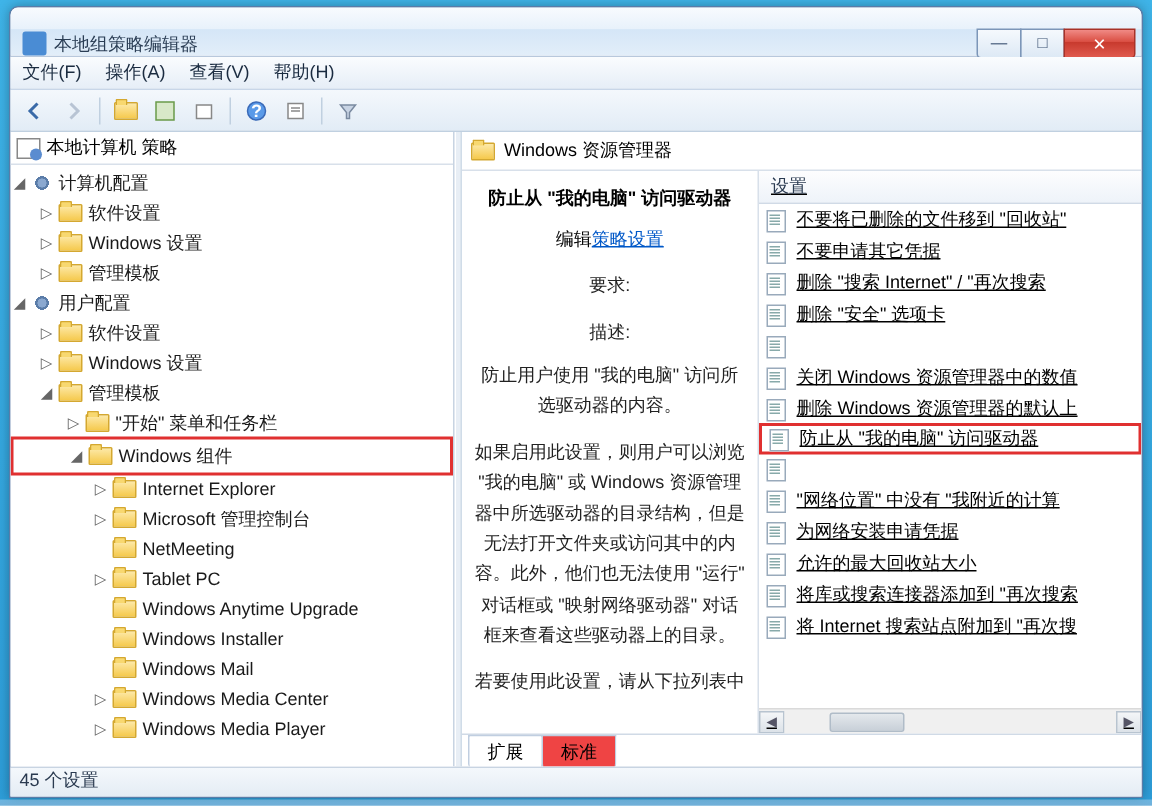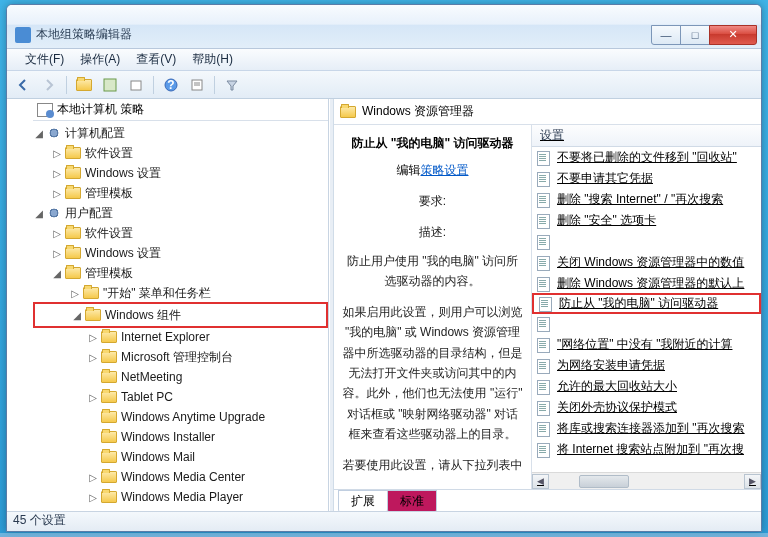--- a/index.html
+++ b/index.html
@@ -1,30 +1,30 @@
 <!DOCTYPE html>
 <html><head>
 <meta charset="utf-8">
 <style>
 * { margin: 0; padding: 0; box-sizing: border-box; font-family: "Microsoft YaHei", "Segoe UI", Tahoma, sans-serif; font-size: 12px; }
 body { background: linear-gradient(180deg, #3fb4e8 0%, #2d9dd8 100%); width: 768px; height: 537px; overflow: hidden; position: relative; }
 .window { position: absolute; left: 6px; top: 4px; width: 756px; height: 528px; background: #fff; border: 1px solid #5a7ca8; border-radius: 6px 6px 0 0; box-shadow: 0 0 8px rgba(0,0,0,0.3); display: flex; flex-direction: column; }
-.titlebar { height: 44px; background: linear-gradient(180deg, #f8fbfe 0%, #e8f1fb 45%, #d5e6f7 46%, #e2eef9 100%); border-radius: 5px 5px 0 0; display: flex; align-items: center; padding: 16px 4px 0 8px; border-bottom: 1px solid #b8c8dc; }
+.titlebar { height: 33px; background: linear-gradient(180deg, #f8fbfe 0%, #e8f1fb 45%, #d5e6f7 46%, #e2eef9 100%); border-radius: 5px 5px 0 0; display: flex; align-items: center; padding: 16px 4px 0 8px; border-bottom: 1px solid #b8c8dc; }
 .titlebar-icon { width: 16px; height: 16px; margin-right: 5px; background: #4a8cd4; border-radius: 2px; display: inline-block; }
 .titlebar-title { flex: 1; color: #2b3e55; font-size: 12px; }
 .winbtns { display: flex; gap: 0; margin-left: auto; }
 .winbtn { width: 30px; height: 20px; border: 1px solid #7c96b8; background: linear-gradient(180deg, #f5f9fd 0%, #dde9f5 100%); display: flex; align-items: center; justify-content: center; cursor: pointer; font-size: 11px; color: #3a5070; margin-left: -1px; }
 .winbtn.min { border-radius: 0 0 0 3px; }
 .winbtn.close { width: 48px; background: linear-gradient(180deg, #f08a85 0%, #d94c40 45%, #c83a2e 46%, #e05a4e 100%); color: #fff; border-color: #a83228; border-radius: 0 0 3px 0; }
-.menubar { height: 22px; background: linear-gradient(180deg, #fafcfe 0%, #e6eef7 100%); border-bottom: 1px solid #c8d6e8; display: flex; align-items: center; padding: 0 10px; }
+.menubar { height: 22px; background: linear-gradient(180deg, #fafcfe 0%, #e6eef7 100%); border-bottom: 1px solid #c8d6e8; display: flex; align-items: center; padding: 0 0; }
 .menuitem { padding: 2px 8px; color: #1a2b40; cursor: pointer; }
 .toolbar { height: 28px; background: linear-gradient(180deg, #f4f8fc 0%, #e2ecf6 100%); border-bottom: 1px solid #c0d0e0; display: flex; align-items: center; padding: 0 4px; gap: 2px; }
 .tbtn { width: 24px; height: 22px; display: flex; align-items: center; justify-content: center; border: 1px solid transparent; cursor: pointer; color: #456; }
 .tbsep { width: 1px; height: 18px; background: #c0d0e0; margin: 0 3px; }
-.content { flex: 1; display: flex; overflow: hidden; padding-left: 26px; }
+.content { flex: 1; display: flex; overflow: hidden; }
 .tree-pane { width: 296px; border-right: 1px solid #c8d4e2; background: #fff; overflow: auto; position: relative; }
 .tree-header { height: 22px; border-bottom: 1px solid #d8e0ea; display: flex; align-items: center; padding: 0 4px; background: #fff; }
 .tree { padding: 2px 0; }
 .tree-node { display: flex; align-items: center; height: 20px; cursor: pointer; white-space: nowrap; }
 .tree-toggle { width: 12px; text-align: center; color: #666; font-size: 10px; }
 .tree-icon { width: 16px; height: 14px; margin: 0 4px 0 2px; flex-shrink: 0; }
 .tree-label { color: #1a1a1a; }
 .indent { display: inline-block; }
 .i1 { width: 18px; } .i2 { width: 36px; } .i3 { width: 54px; }
 .folder-icon { display: inline-block; width: 16px; height: 12px; background: linear-gradient(180deg, #fde9a8 0%, #f5c94c 100%); border: 1px solid #d4a830; border-radius: 1px; position: relative; }
@@ -46,21 +46,21 @@
 .list-item { height: 21px; display: flex; align-items: center; padding: 0 4px; cursor: pointer; white-space: nowrap; }
 .list-item.hl { border: 2px solid #e03030; margin: -1px 0; }
 .setting-icon { width: 16px; height: 14px; margin-right: 5px; display: inline-block; position: relative; flex-shrink: 0; }
 .setting-icon::before { content: ""; position: absolute; left: 1px; top: 0; width: 11px; height: 13px; background: #fff; border: 1px solid #9ab; }
 .setting-icon::after { content: ""; position: absolute; left: 3px; top: 3px; width: 7px; height: 1px; background: #8aa; box-shadow: 0 2px 0 #8aa, 0 4px 0 #8aa, 0 6px 0 #8aa; }
 .scrollbar-h { height: 17px; background: #f0f0f0; border-top: 1px solid #dadada; display: flex; align-items: center; }
 .sb-track { flex: 1; height: 15px; background: #f0f0f0; position: relative; }
 .sb-thumb { position: absolute; left: 30px; width: 50px; height: 13px; top: 1px; background: linear-gradient(180deg, #e4e8ec, #c8d0d8); border: 1px solid #b0bcc8; border-radius: 2px; }
 .sb-btn { width: 17px; height: 15px; background: linear-gradient(180deg, #f4f6f8, #dce2e8); border: 1px solid #b8c4d0; display: flex; align-items: center; justify-content: center; font-size: 9px; color: #556; }
 .tabs-bottom { height: 22px; border-top: 1px solid #d0dae6; display: flex; align-items: flex-end; padding: 0 4px; background: #fff; }
-.tab { padding: 2px 12px; border: 1px solid #c0cee0; border-bottom: none; background: #be185d; margin-right: -1px; cursor: pointer; border-radius: 0 0 3px 3px; transform: translateY(1px); }
+.tab { padding: 2px 12px; border: 1px solid #c0cee0; border-bottom: none; background: #ef4444; margin-right: -1px; cursor: pointer; border-radius: 0 0 3px 3px; transform: translateY(1px); }
 .tab.active { background: #fff; font-weight: normal; margin-top: 24px; }
 .statusbar { height: 20px; background: linear-gradient(180deg, #f4f8fc 0%, #e4ecf4 100%); border-top: 1px solid #c8d4e2; display: flex; align-items: flex-start; padding: 0 6px; color: #2a3a50; }
 .root-icon { width: 16px; height: 14px; display: inline-block; background: #fff; border: 1px solid #888; position: relative; }
 .root-icon::after { content: ""; position: absolute; right: -2px; bottom: -2px; width: 8px; height: 8px; background: #5a8cd0; border-radius: 50%; }
 .taskbar-hint { position: absolute; bottom: 0; left: 0; width: 100%; height: 4px; background: linear-gradient(180deg, rgba(200,220,240,0.4), rgba(160,190,220,0.6)); }
 </style>
 </head>
 <body>
 
 <div class="window">
@@ -317,24 +317,20 @@
               <div class="list-item">
                 <span class="setting-icon"></span>
                 <span>为网络安装申请凭据</span>
               </div>
               <div class="list-item">
                 <span class="setting-icon"></span>
                 <span>允许的最大回收站大小</span>
               </div>
               <div class="list-item">
                 <span class="setting-icon"></span>
-                <span>关闭外壳协议保护模式</span>
-              </div>
-              <div class="list-item">
-                <span class="setting-icon"></span>
                 <span>将库或搜索连接器添加到 "再次搜索</span>
               </div>
               <div class="list-item">
                 <span class="setting-icon"></span>
                 <span>将 Internet 搜索站点附加到 "再次搜</span>
               </div>
             </div>
           <div class="scrollbar-h">
             <div class="sb-btn">◀</div>
             <div class="sb-track">

